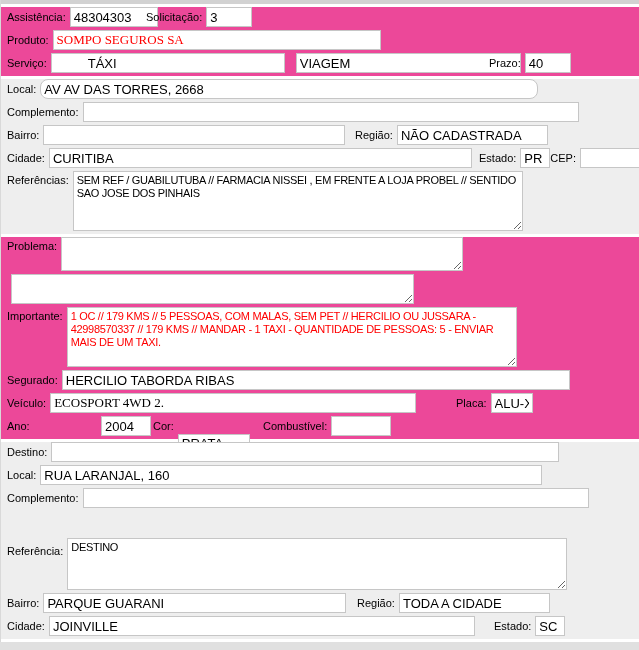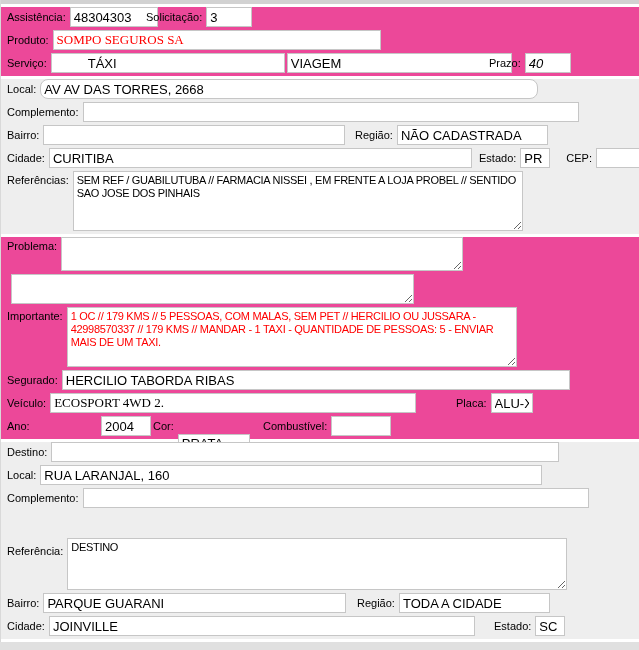--- a/index.html
+++ b/index.html
@@ -34,22 +34,22 @@
     font-family:"Liberation Sans","DejaVu Sans",sans-serif; font-size:11px;
     line-height:13px; color:#000; background:#fff; resize:both; overflow:auto;
     box-sizing:border-box; letter-spacing:-0.3px;
   }
   .red { color:#ff0000; }
   .abs { position:absolute; display:flex; align-items:center; top:0; height:20px; }
 
   
   .w-assist { width:80px; } .w-solic { width:38px; }
   .w-produto { width:320px;font-family:Liberation Serif, serif; }
-  .w-serv1 { width:193px; margin-right:2px;padding-left:36px; } .w-serv2 { width:217px; }
-  .w-prazo { width:38px;font-style:italic; }
+  .w-serv1 { width:193px; margin-right:11px;padding-left:36px; } .w-serv2 { width:217px; }
+  .w-prazo { width:38px; }
   .w-local1 { width:490px;border-radius:8px; } .w-compl1 { width:488px; }
   .w-bairro1 { width:294px; } .w-regiao { width:143px; }
   .w-cidade1 { width:415px; } .w-estado { width:22px; } .w-cep { width:80px; }
   .ta-ref1 { width:450px; height:60px; }
   .ta-prob { width:402px; height:34px; }
   .ta-extra { width:403px; height:30px; margin-left:4px; }
   .ta-imp { width:450px; height:60px; }
   .w-segurado { width:500px; }
   .w-solicitante { width:358px; } .w-telefone { width:76px; }
   .w-veiculo { width:358px;font-family:Liberation Serif, serif; } .w-placa { width:34px; }
@@ -104,21 +104,21 @@
         <span class="lbl">Região:</span>
         <input class="w-regiao" value="NÃO CADASTRADA" style="">
       </span>
     </div>
     <div class="row">
       <span class="lbl">Cidade:</span>
       <input class="w-cidade1" value="CURITIBA" style="">
       <span class="abs" style="left:478px">
         <span class="lbl">Estado:</span>
         <input class="w-estado" value="PR" style="">
-        <span class="lbl" style="margin-left:16px">CEP:</span>
+        <span class="lbl" style="margin-left:0">CEP:</span>
         <input class="w-cep" value="" style="">
       </span>
     </div>
     <div class="row ta">
       <span class="lbl">Referências:</span>
       <textarea class="ta-ref1" style="">SEM REF / GUABILUTUBA // FARMACIA NISSEI , EM FRENTE A LOJA PROBEL // SENTIDO SAO JOSE DOS PINHAIS</textarea>
     </div>
   </div>
 
   <div class="section white">

